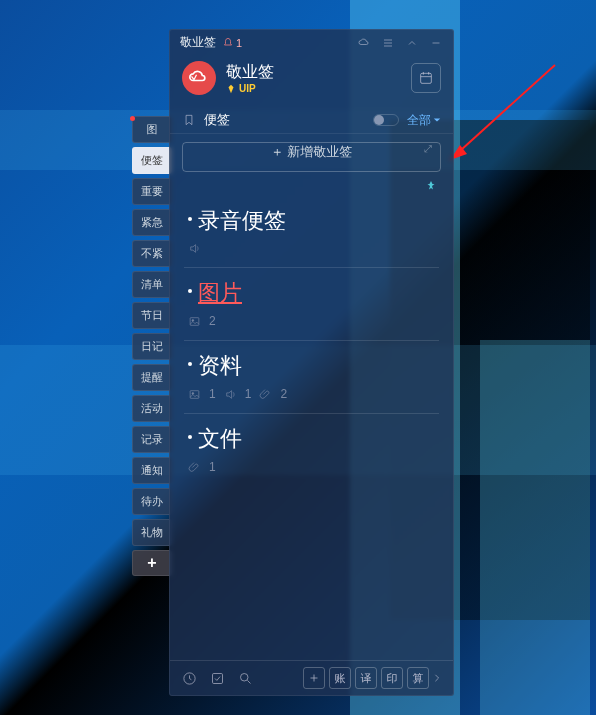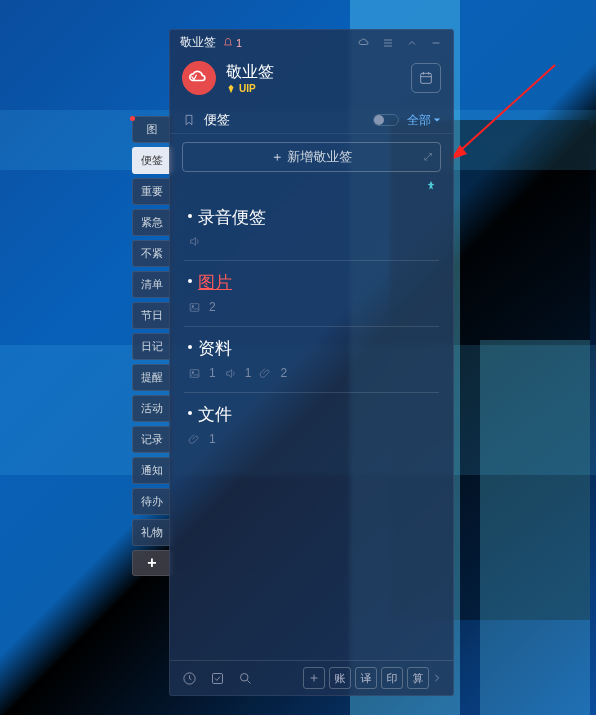--- a/index.html
+++ b/index.html
@@ -94,39 +94,39 @@
   .tab-label { font-size:13px; color:#fff; }
   .toggle { margin-left:auto; width:26px; height:12px; border-radius:6px; border:1px solid rgba(255,255,255,0.3); position:relative; cursor:pointer; opacity:0.6; }
   .toggle::after { content:""; position:absolute; left:0; top:0; width:10px; height:10px; border-radius:50%; background:#ccd; }
   .filter { font-size:12px; color:#6bb8ff; display:flex; align-items:center; gap:2px; cursor:pointer; }
   .filter svg { width:8px; height:8px; fill:#6bb8ff; }
 
   .new-note {
     margin: 8px 12px; height: 30px;
     border: 1px solid rgba(255,255,255,0.25);
     border-radius: 4px;
-    display:flex; align-items:center; justify-content:center;
+    display:flex; justify-content:center;
     font-size: 13px; color:#d0d8e0;
     cursor:pointer; position:relative;
   }
   .new-note .expand { position:absolute; right:8px; opacity:0.5; font-size:10px; }
 
   .pin-row { display:flex; justify-content:flex-end; padding: 0 16px 4px; }
   .pin-row svg { width:12px; height:12px; fill:#4fc8d8; }
 
   .list { flex:1; overflow-y:auto; padding: 0 14px; }
   .note-item {
     padding: 10px 4px 12px 4px;
     border-top: 1px solid rgba(255,255,255,0.12);
     position:relative;
     cursor:pointer;
   }
   .note-item:first-child { border-top: none; }
   .bullet { display:inline-block; width:4px; height:4px; background:#fff; border-radius:50%; vertical-align:middle; margin-right:6px; margin-bottom:4px; }
-  .note-title { font-size:17px; color:#fff; font-weight:400; display:inline; vertical-align:middle; }
+  .note-title { font-size:22px; color:#fff; font-weight:400; display:inline; vertical-align:middle; }
   .note-title.red { color:#ff5a5a;text-decoration:underline; }
   .note-meta { display:flex; align-items:center; gap:8px; margin-top:6px; opacity:0.6; font-size:12px; }
   .note-meta svg { width:13px; height:13px; fill:none; stroke:#bbc; stroke-width:1.2; }
   .note-meta .cnt { font-size:12px; color:#bbc; }
   .note-badge-right { position:absolute; right:4px; top:8px; font-size:11px; color:#aab; }
   .star { position:absolute; right:4px; bottom:12px; color:#ffcc33; font-size:13px; }
 
   .footer {
     display:flex; align-items:center; padding: 6px 10px;
     border-top: 1px solid rgba(255,255,255,0.12);

